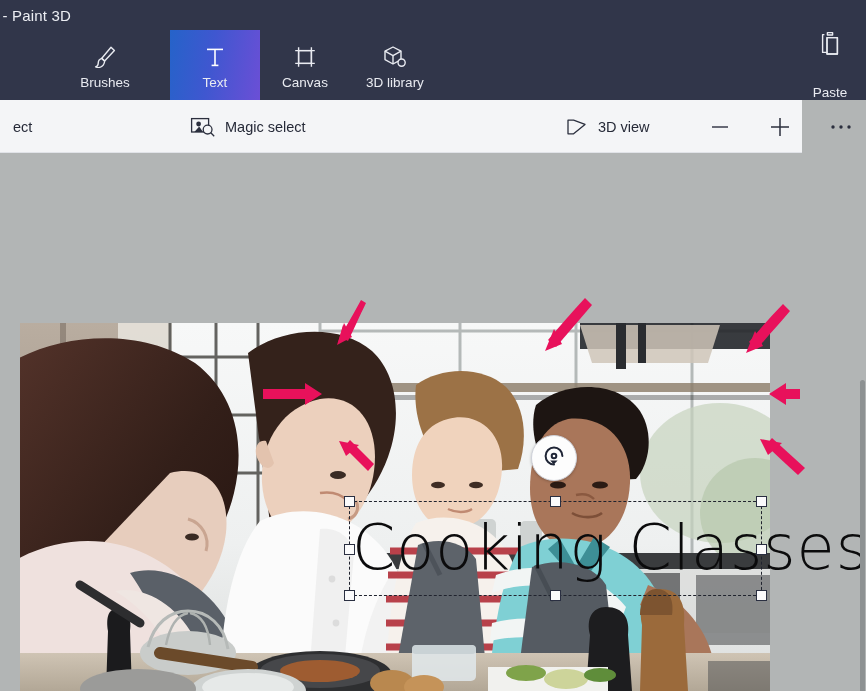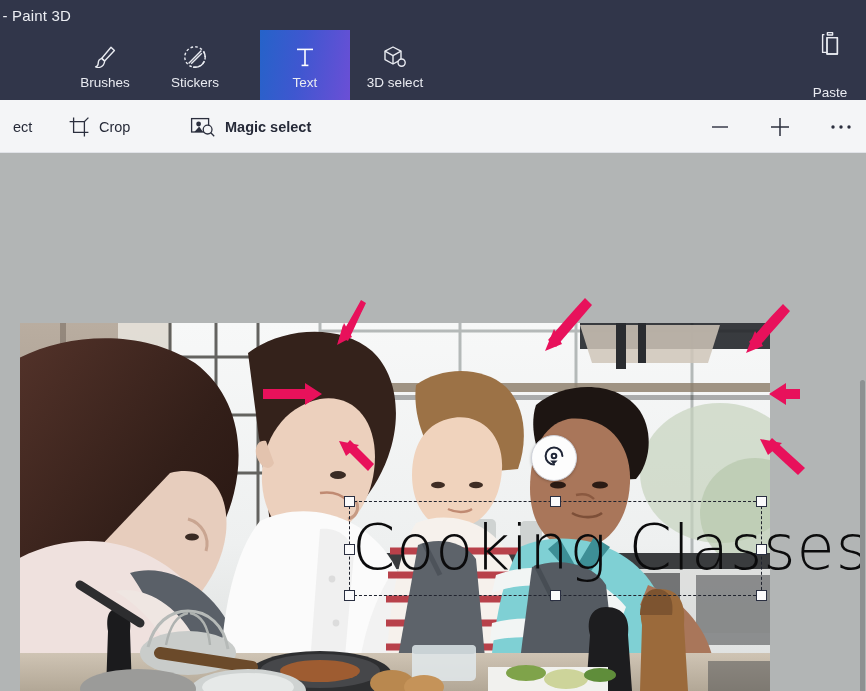--- a/index.html
+++ b/index.html
@@ -38,21 +38,21 @@
     background:linear-gradient(100deg,#2563c9 0%,#3f57d0 45%,#6b4fd6 100%);
     margin-left:20px;
   }
   .tab svg{ display:block; }
 
   #tabs-left{ position:absolute; left:60px; top:0; display:flex; }
   #tabs-right{ position:absolute; right:0; top:0; display:flex; }
 
   
   #toolbar2{
-    position:absolute; left:0; top:100px; width:866px; height:53px;
+    position:absolute; left:0; top:100px; width:802px; height:53px;
     background:#f4f5f7; border-bottom:1px solid #e1e3e8;
   }
   .t2item{
     position:absolute; top:0; height:53px;
     display:flex; align-items:center; gap:9px;
     color:#2b2f3e; font-size:14.5px; white-space:nowrap;
   }
   .t2item svg{ display:block; }
   .t2label{ color:#262a38; }
 
@@ -129,55 +129,53 @@
         <svg width="26" height="26" viewBox="0 0 26 26" fill="none" stroke="#e9ebf1" stroke-width="1.4">
           <path d="M19 3.2 L9.8 14.2 L12.6 17 L22.4 6.6 Z" stroke-linejoin="round"></path>
           <path d="M9.6 14.4 C7.4 15.2 6.2 17 6.2 19.4 C6.2 21 5.2 22.2 3.6 22.8 C6.2 24 9.6 23.4 11.2 21.2 C12.4 19.6 12.6 17.8 12.6 17.1 Z" stroke-linejoin="round"></path>
         </svg>
       </span>
       <span class="lbl">Brushes</span>
     </div>
 
 
 
-    <div class="tab">
-      <span class="glyph">
-        <svg width="26" height="26" viewBox="0 0 26 26" fill="none" stroke="#e9ebf1" stroke-width="1.4">
-          <circle cx="13" cy="13" r="10.2" stroke-dasharray="2.6 2.2"></circle>
-          <circle cx="13" cy="13" r="10.2" stroke-dasharray="14 40" stroke-dashoffset="-4"></circle>
-          <path d="M6.6 19.4 L19.4 6.6"></path>
-          <path d="M9.2 19.8 L19.8 9.2"></path>
-        </svg>
-      </span>
-      <span class="lbl">Stickers</span>
-    </div>
 
     <div class="tab active">
       <span class="glyph">
         <svg width="24" height="26" viewBox="0 0 24 26" fill="none" stroke="#ffffff" stroke-width="1.6">
           <path d="M4 5.4 H20"></path>
           <path d="M12 5.4 V21.4"></path>
           <path d="M8.6 21.4 H15.4"></path>
         </svg>
       </span>
       <span class="lbl">Text</span>
     </div>
 
 
+    <div class="tab">
+      <span class="glyph">
+        <svg width="26" height="26" viewBox="0 0 26 26" fill="none" stroke="#e9ebf1" stroke-width="1.4">
+          <path d="M6.6 3.2 V22.8 M19.4 3.2 V22.8 M3.2 6.6 H22.8 M3.2 19.4 H22.8"></path>
+          <rect x="6.6" y="6.6" width="12.8" height="12.8"></rect>
+        </svg>
+      </span>
+      <span class="lbl">Canvas</span>
+    </div>
 
     <div class="tab">
       <span class="glyph">
         <svg width="28" height="26" viewBox="0 0 28 26" fill="none" stroke="#e9ebf1" stroke-width="1.4" stroke-linejoin="round">
           <path d="M12 3 L20 7.2 V15.6 L12 20 L4 15.6 V7.2 Z"></path>
           <path d="M4 7.2 L12 11.6 L20 7.2"></path>
           <path d="M12 11.6 V20"></path>
           <circle cx="20.6" cy="18.6" r="3.6" fill="#31364a"></circle>
         </svg>
       </span>
-      <span class="lbl">3D select</span>
+      <span class="lbl">3D library</span>
     </div>
   </div>
 
   <div id="tabs-right">
 
     <div class="tab" style="width:72px;gap:24px;">
       <span class="glyph">
         <svg width="24" height="26" viewBox="0 0 24 26" fill="none" stroke="#e9ebf1" stroke-width="1.4" stroke-linejoin="round">
           <path d="M6.4 4.6 H4.6 V22.4 H14.4 V20.6"></path>
           <path d="M9.4 2.6 H14.6 V5 H9.4 Z"></path>
@@ -190,44 +188,42 @@
   </div>
 </div>
 
 <div id="toolbar2">
 
   <div class="t2item" style="left:-18px;">
     <span style="width:22px;"></span>
     <span class="t2label">ect</span>
   </div>
 
-  <div class="t2item" style="left:68px;">
-    <span>
-      <svg width="22" height="22" viewBox="0 0 22 22" fill="none" stroke="#2b2f3e" stroke-width="1.3">
-        <path d="M5.6 1.6 V16.4 H20.4"></path>
-        <path d="M1.6 5.6 H16.4 V20.4"></path>
-        <path d="M16.4 5.6 L20.4 1.6"></path>
-      </svg>
-    </span>
-    <span class="t2label">Crop</span>
-  </div>
-
-  <div class="t2item" style="left:190px;font-weight:bold;">
+
+  <div class="t2item" style="left:190px;">
     <span>
       <svg width="26" height="22" viewBox="0 0 26 22" fill="none" stroke="#2b2f3e" stroke-width="1.3">
         <rect x="1.6" y="2.6" width="17" height="13.4"></rect>
         <circle cx="8.6" cy="8" r="2.4" fill="#2b2f3e" stroke="none"></circle>
         <path d="M4.4 16 L9.2 10.6 L13 16 Z" fill="#2b2f3e" stroke="none"></path>
         <circle cx="17.6" cy="13.6" r="4.4" fill="#f4f5f7"></circle>
         <path d="M20.8 16.8 L24.2 20.2"></path>
       </svg>
     </span>
     <span class="t2label">Magic select</span>
   </div>
 
+  <div class="t2item" style="left:565px;">
+    <span>
+      <svg width="24" height="20" viewBox="0 0 24 20" fill="none" stroke="#2b2f3e" stroke-width="1.3" stroke-linejoin="round">
+        <path d="M3 3.2 H8.6 L20 7.4 L8.6 16.8 H3 Z"></path>
+      </svg>
+    </span>
+    <span class="t2label">3D view</span>
+  </div>
 
   <div class="t2item" style="left:706px; width:28px; justify-content:center; font-size:20px;">
     <span>
       <svg width="26" height="20" viewBox="0 0 26 20" stroke="#2b2f3e" stroke-width="1.4">
           <path d="M5 10 H21"></path>
         </svg>
     </span>
   </div>
 
   <div class="t2item" style="left:766px; width:28px; justify-content:center;">

